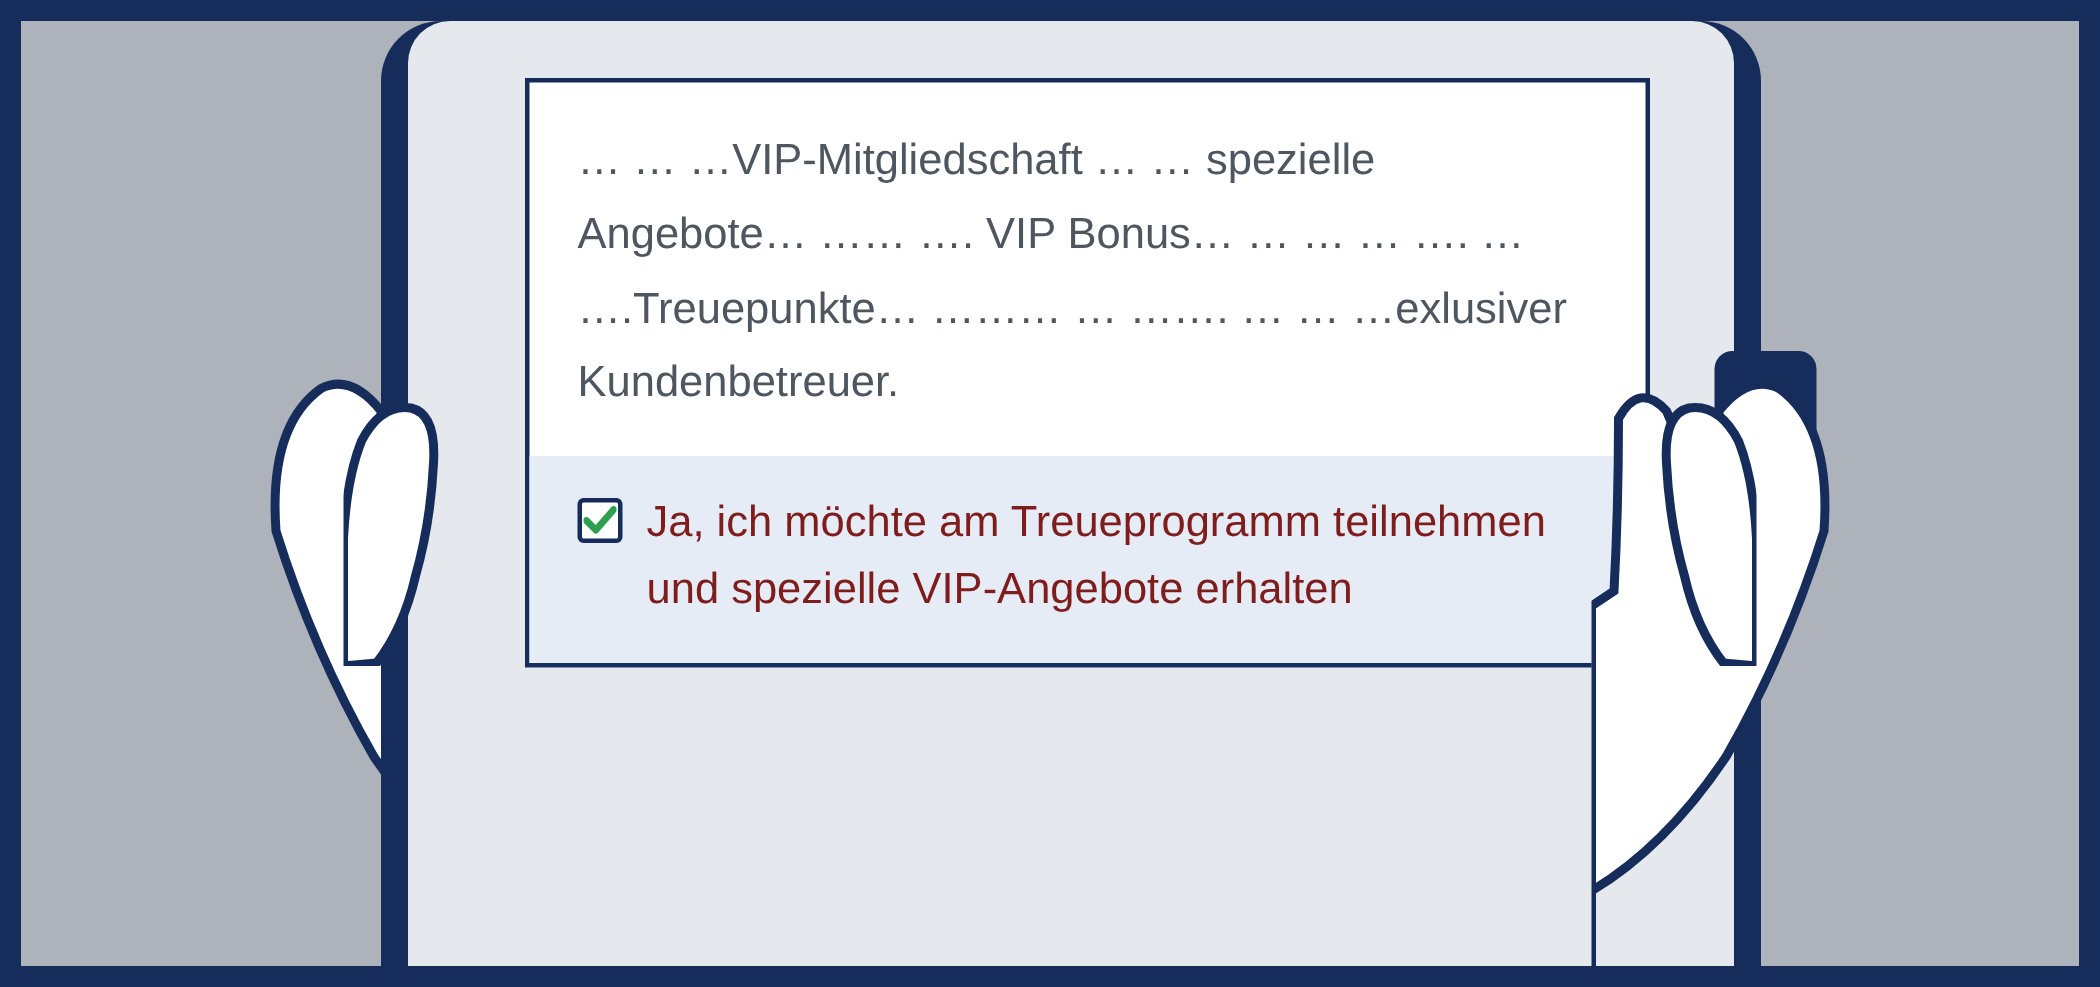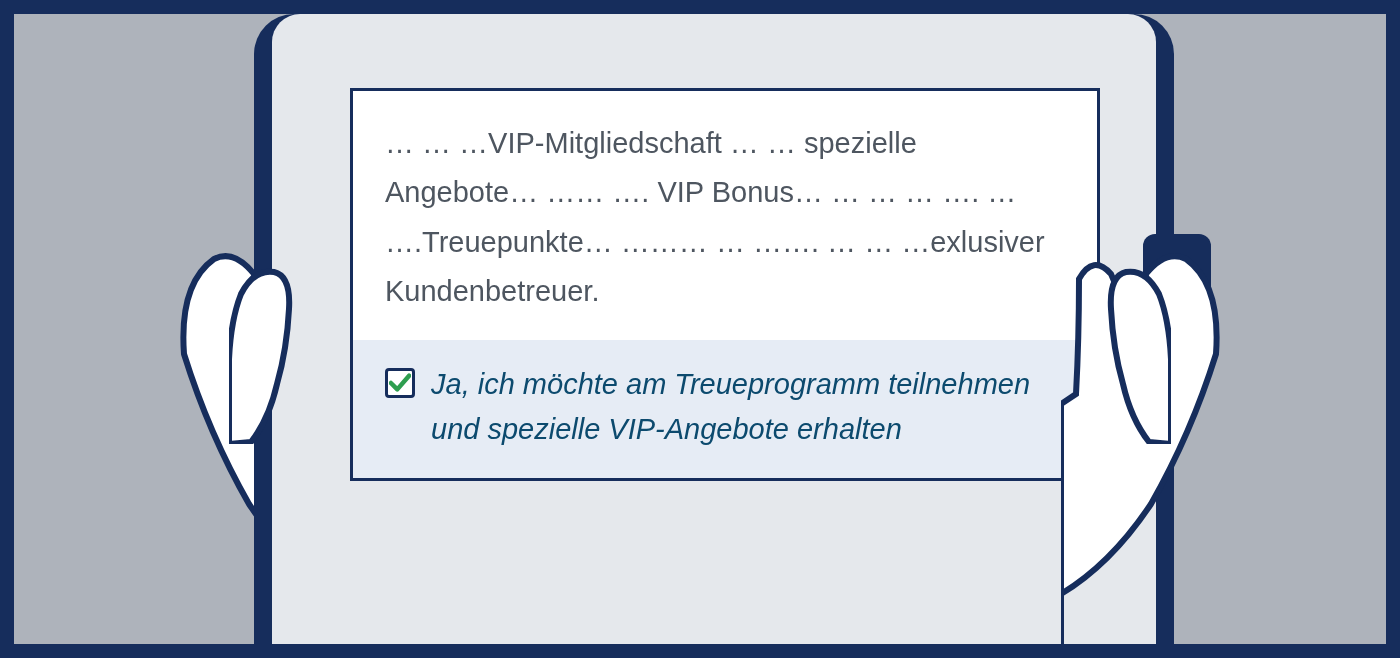--- a/index.html
+++ b/index.html
@@ -52,21 +52,20 @@
   }
   
   
   .screen {
     position: absolute;
     left: 78px;
     top: 38px;
     width: 750px;
     background: #ffffff;
     border: 3px solid #162d5c;
-    margin-top: 36px;
   }
   
   .screen-top {
     padding: 28px 32px 24px 32px;
   }
   
   .screen-top p {
     color: #4e5660;
     font-size: 29px;
     line-height: 1.7;
@@ -90,25 +89,24 @@
     margin-top: 6px;
     margin-right: 16px;
     display: flex;
     align-items: center;
     justify-content: center;
   }
   
   .checkbox svg { display: block; }
   
   .consent-text {
-    color: #0c4a6e;
+    color: #7f1d1d;
     font-size: 29px;
     line-height: 1.55;
     font-weight: 400;
-    font-style: italic;
   }
   
   
   .hand {
     position: absolute;
     fill: #ffffff;
     stroke: #162d5c;
     stroke-width: 6;
   }
   

